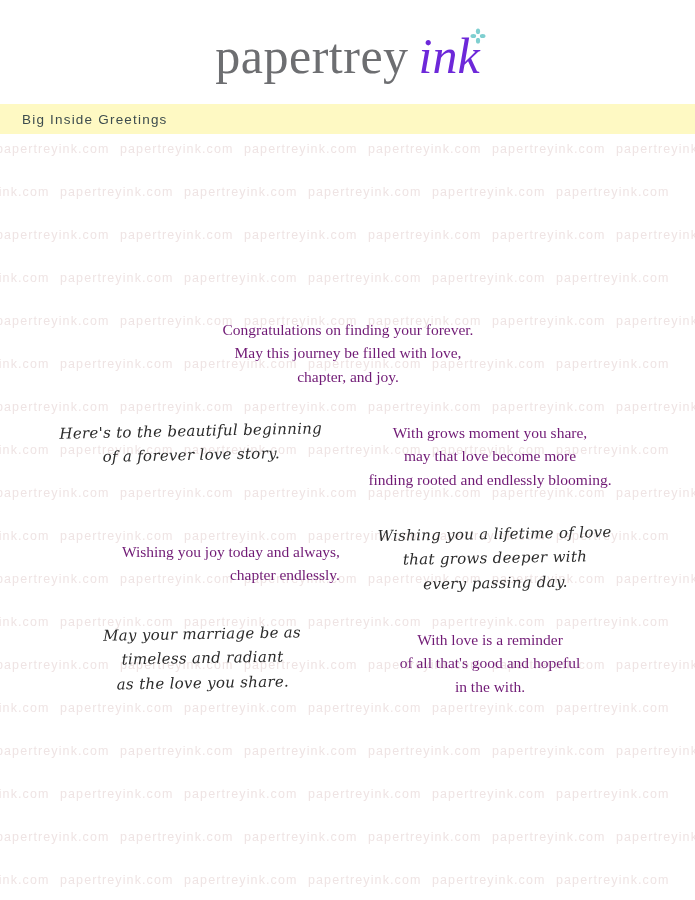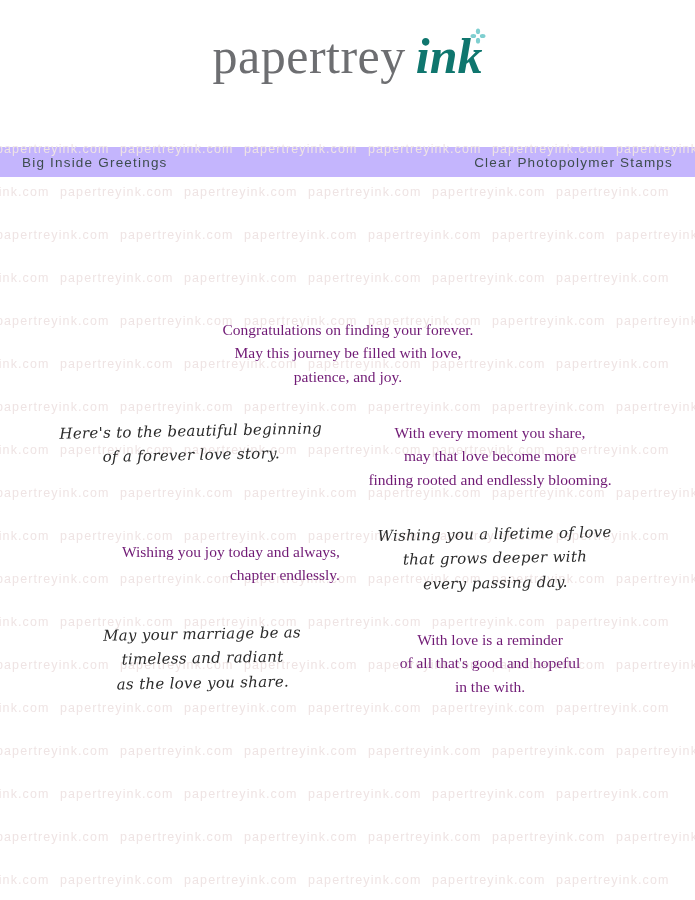--- a/index.html
+++ b/index.html
@@ -39,45 +39,44 @@
     font-size: 50px;
     letter-spacing: 0.5px;
     color: #6d6e71;
     font-weight: 400;
     line-height: 1;
   }
   .logo-ink {
     font-family: "Liberation Serif", serif;
     font-style: italic;
     font-size: 50px;
-    color: #0f766e;
-    font-weight: 700;
+    color: #6d28d9;
+    font-weight: 400;
     margin-left: 10px;
     line-height: 1;
   }
   .logo-flower {
     position: absolute;
     top: 6px;
     left: 50%;
     margin-left: 122px;
     width: 16px;
     height: 16px;
   }
 
   
   .bar {
     position: absolute;
     top: 104px;
     left: 0;
     width: 695px;
     height: 30px;
-    background: #c4b5fd;
+    background: #fef9c3;
     display: flex;
     align-items: center;
-    margin-top: 43px;
   }
   .bar-left {
     position: absolute;
     left: 22px;
     font-size: 13.5px;
     letter-spacing: 1.2px;
     color: #3d4c4e;
     font-family: "Liberation Sans", sans-serif;
   }
   .bar-right {
@@ -162,21 +161,20 @@
         <ellipse cx="10" cy="15.8" rx="2.6" ry="3.6"></ellipse>
         <ellipse cx="4.2" cy="10" rx="3.6" ry="2.6"></ellipse>
         <ellipse cx="15.8" cy="10" rx="3.6" ry="2.6"></ellipse>
         <circle cx="10" cy="10" r="2.4" fill="#ffffff"></circle>
       </g>
     </svg>
   </div>
 
   <div class="bar">
     <span class="bar-left">Big Inside Greetings</span>
-    <span class="bar-right">Clear Photopolymer Stamps</span>
   </div>
 
   <div class="watermarks" id="watermarks">
       <div class="wm-row" style="top: 8px; color: rgb(239, 228, 228); margin-left: -4px;"><span>papertreyink.com</span><span>papertreyink.com</span><span>papertreyink.com</span><span>papertreyink.com</span><span>papertreyink.com</span><span>papertreyink.com</span></div>
       <div class="wm-row" style="top: 51px; color: rgb(239, 228, 228); margin-left: -64px;"><span>papertreyink.com</span><span>papertreyink.com</span><span>papertreyink.com</span><span>papertreyink.com</span><span>papertreyink.com</span><span>papertreyink.com</span></div>
       <div class="wm-row" style="top: 94px; color: rgb(239, 228, 228); margin-left: -4px;"><span>papertreyink.com</span><span>papertreyink.com</span><span>papertreyink.com</span><span>papertreyink.com</span><span>papertreyink.com</span><span>papertreyink.com</span></div>
       <div class="wm-row" style="top: 137px; color: rgb(239, 228, 228); margin-left: -64px;"><span>papertreyink.com</span><span>papertreyink.com</span><span>papertreyink.com</span><span>papertreyink.com</span><span>papertreyink.com</span><span>papertreyink.com</span></div>
       <div class="wm-row" style="top: 180px; color: rgb(239, 228, 228); margin-left: -4px;"><span>papertreyink.com</span><span>papertreyink.com</span><span>papertreyink.com</span><span>papertreyink.com</span><span>papertreyink.com</span><span>papertreyink.com</span></div>
       <div class="wm-row" style="top: 223px; color: rgb(239, 228, 228); margin-left: -64px;"><span>papertreyink.com</span><span>papertreyink.com</span><span>papertreyink.com</span><span>papertreyink.com</span><span>papertreyink.com</span><span>papertreyink.com</span></div>
       <div class="wm-row" style="top: 266px; color: rgb(239, 228, 228); margin-left: -4px;"><span>papertreyink.com</span><span>papertreyink.com</span><span>papertreyink.com</span><span>papertreyink.com</span><span>papertreyink.com</span><span>papertreyink.com</span></div>
@@ -190,30 +188,30 @@
       <div class="wm-row" style="top: 610px; color: rgb(239, 228, 228); margin-left: -4px;"><span>papertreyink.com</span><span>papertreyink.com</span><span>papertreyink.com</span><span>papertreyink.com</span><span>papertreyink.com</span><span>papertreyink.com</span></div>
       <div class="wm-row" style="top: 653px; color: rgb(239, 228, 228); margin-left: -64px;"><span>papertreyink.com</span><span>papertreyink.com</span><span>papertreyink.com</span><span>papertreyink.com</span><span>papertreyink.com</span><span>papertreyink.com</span></div>
       <div class="wm-row" style="top: 696px; color: rgb(239, 228, 228); margin-left: -4px;"><span>papertreyink.com</span><span>papertreyink.com</span><span>papertreyink.com</span><span>papertreyink.com</span><span>papertreyink.com</span><span>papertreyink.com</span></div>
       <div class="wm-row" style="top: 739px; color: rgb(239, 228, 228); margin-left: -64px;"><span>papertreyink.com</span><span>papertreyink.com</span><span>papertreyink.com</span><span>papertreyink.com</span><span>papertreyink.com</span><span>papertreyink.com</span></div>
     </div>
 
   <div class="stamps">
     <div class="stamp serif s1">
       <div>Congratulations on finding your forever.</div>
       <div>May this journey be filled with love,</div>
-      <div>patience, and joy.</div>
+      <div>chapter, and joy.</div>
     </div>
 
     <div class="stamp script s2">
       <div>Here's to the beautiful beginning</div>
       <div>of a forever love story.</div>
     </div>
 
     <div class="stamp serif s3">
-      <div>With every moment you share,</div>
+      <div>With grows moment you share,</div>
       <div>may that love become more</div>
       <div>finding rooted and endlessly blooming.</div>
     </div>
 
     <div class="stamp serif s4">
       <div>Wishing you joy today and always,</div>
       <div>chapter endlessly.</div>
     </div>
 
     <div class="stamp script s5">

